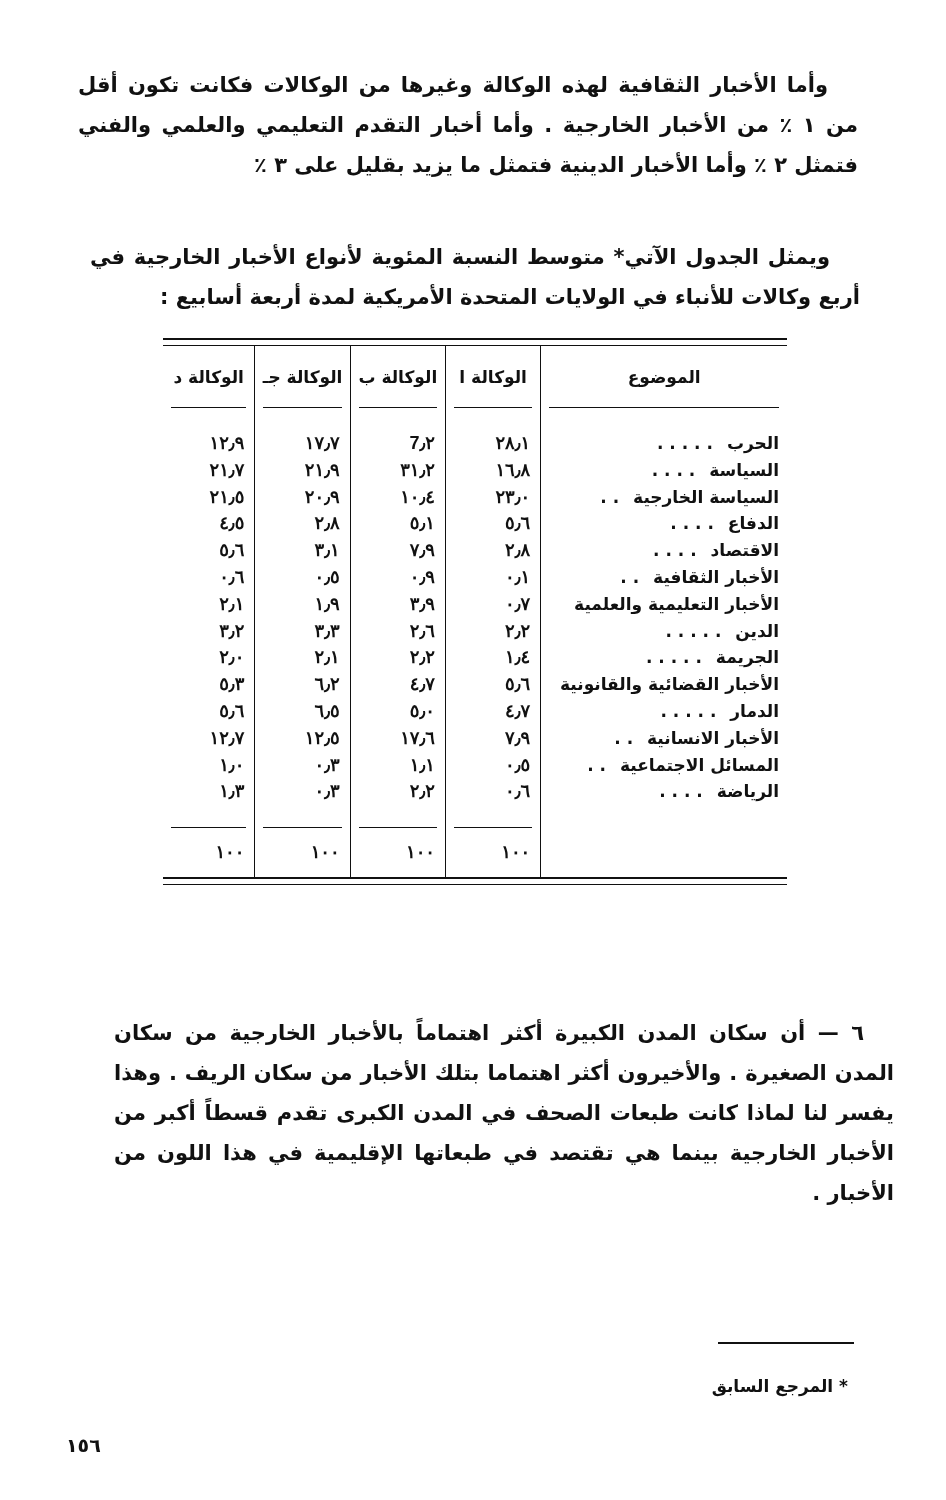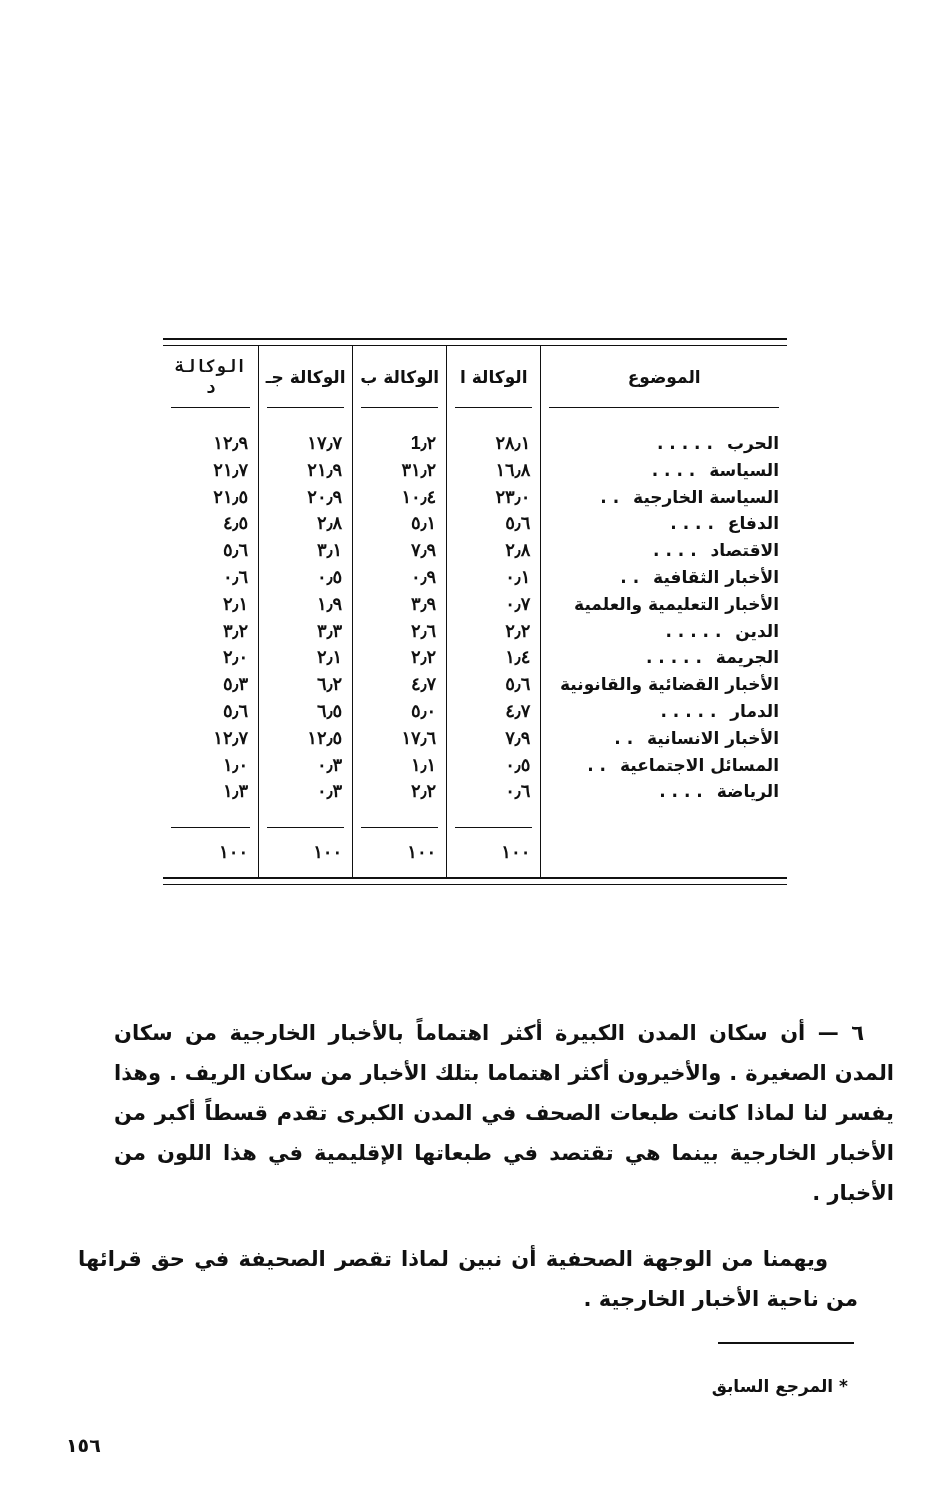--- a/index.html
+++ b/index.html
@@ -99,21 +99,21 @@
       padding-right: 8px;
     }
     table.data td.num {
       text-align: right;
       direction: rtl;
       font-family: Liberation Sans, sans-serif;
     }
     .col-a { width: 92px; }
     .col-b { width: 92px; }
     .col-c { width: 92px; }
-    .col-d { width: 88px; font-family: Liberation Mono, monospace; }
+    .col-d { width: 88px; }
     tr.spacer-top td { height: 22px; line-height: 22px; }
     tr.spacer-bot td { height: 22px; line-height: 22px; }
     tr.sum-row td {
       height: 50px;
       position: relative;
       vertical-align: middle;
     }
     tr.sum-row td.sum-cell .overline { top: 0; }
 
     .footnote-rule {
@@ -139,21 +139,23 @@
       font-size: 19px;
       font-weight: bold;
       direction: ltr;
     }
   </style>
 </head>
 <body>
 
 <div class="page">
 
-
+  <p class="para" id="p1"><span class="indent"></span><span>وأما الأخبار الثقافية لهذه الوكالة وغيرها من الوكالات فكانت تكون أقل من ١ ٪ من الأخبار الخارجية . وأما أخبار التقدم التعليمي والعلمي والفني فتمثل ٢ ٪ وأما الأخبار الدينية فتمثل ما يزيد بقليل على ٣ ٪</span></p>
+
+  <p class="para" id="p2"><span class="indent"></span><span>ويمثل الجدول الآتي* متوسط النسبة المئوية لأنواع الأخبار الخارجية في أربع وكالات للأنباء في الولايات المتحدة الأمريكية لمدة أربعة أسابيع :</span></p>
 
   <div class="table-wrap">
     <div class="rule-double"></div>
     <table class="data">
       <thead>
         <tr>
           <th class="topic-h"><span>الموضوع</span><span class="underline"></span></th>
           <th class="col-a"><span>الوكالة ا</span><span class="underline"></span></th>
           <th class="col-b"><span>الوكالة ب</span><span class="underline"></span></th>
           <th class="col-c"><span>الوكالة جـ</span><span class="underline"></span></th>
@@ -165,21 +167,21 @@
             <td></td>
             <td></td>
             <td></td>
             <td></td>
             <td></td>
           </tr>
 
         <tr>
             <td class="topic"><span>الحرب</span> <span class="dots">. . . . .</span></td>
             <td class="num">٢٨٫١</td>
-            <td class="num">1٫٢</td>
+            <td class="num">7٫٢</td>
             <td class="num">١٧٫٧</td>
             <td class="num">١٢٫٩</td>
           </tr>
         <tr>
             <td class="topic"><span>السياسة</span> <span class="dots">. . . .</span></td>
             <td class="num">١٦٫٨</td>
             <td class="num">٣١٫٢</td>
             <td class="num">٢١٫٩</td>
             <td class="num">٢١٫٧</td>
           </tr>
@@ -281,18 +283,17 @@
           <td class="num sum-cell"><span class="overline"></span><span>١٠٠</span></td>
           <td class="num sum-cell"><span class="overline"></span><span>١٠٠</span></td>
         </tr>
       </tbody>
     </table>
     <div class="rule-bottom"></div>
   </div>
 
   <p class="para" id="p3"><span class="indent"></span><span>٦ — أن سكان المدن الكبيرة أكثر اهتماماً بالأخبار الخارجية من سكان المدن الصغيرة . والأخيرون أكثر اهتماما بتلك الأخبار من سكان الريف . وهذا يفسر لنا لماذا كانت طبعات الصحف في المدن الكبرى تقدم قسطاً أكبر من الأخبار الخارجية بينما هي تقتصد في طبعاتها الإقليمية في هذا اللون من الأخبار .</span></p>
 
-  <p class="para" id="p4"><span class="indent"></span><span>ويهمنا من الوجهة الصحفية أن نبين لماذا تقصر الصحيفة في حق قرائها من ناحية الأخبار الخارجية .</span></p>
 
   <div class="footnote-rule"></div>
   <div class="footnote">* المرجع السابق</div>
   <div class="page-number">١٥٦</div>
 </div>
 
 </body></html>

